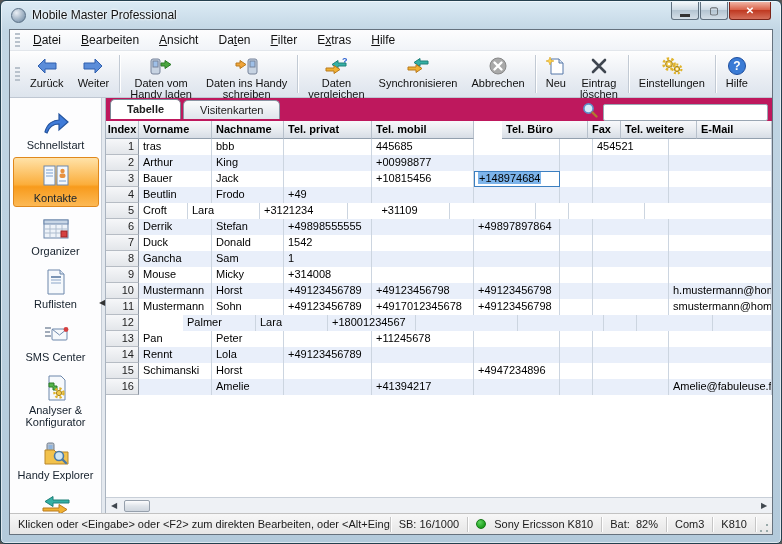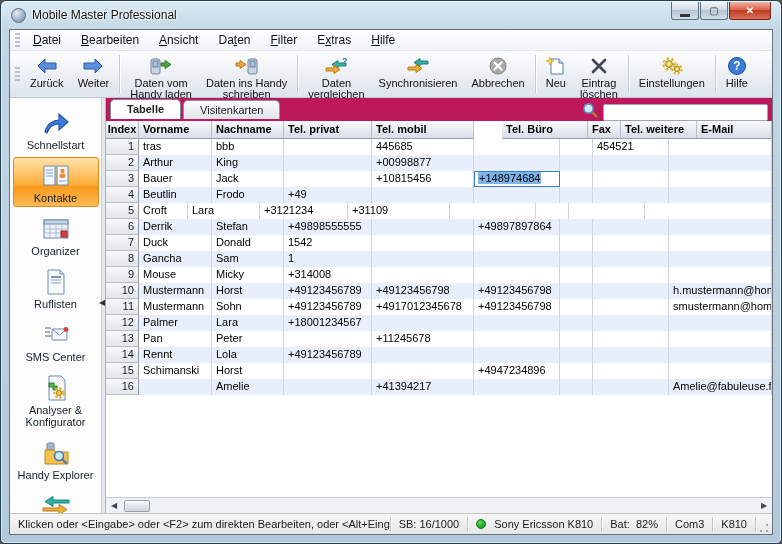--- a/index.html
+++ b/index.html
@@ -451,21 +451,21 @@
                 <div class="td" style="width: 86px; flex: 0 0 auto;"></div>
                 <div class="td" style="width: 33px; flex: 0 0 auto;"></div>
                 <div class="td" style="width: 76px; flex: 0 0 auto;"></div>
                 <div class="td" style="flex: 1 1 0%; min-width: 0px;"></div>
               </div>
               <div class="tbody-row">
                 <div class="idx" style="width: 33px; flex: 0 0 auto;">5 (SB)</div>
                 <div class="td" style="width: 49px; flex: 0 0 auto;">Croft</div>
                 <div class="td" style="width: 72px; flex: 0 0 auto;">Lara</div>
                 <div class="td" style="width: 88px; flex: 0 0 auto;">+3121234</div>
-                <div class="td" style="width: 102px; flex: 0 0 auto;">+31109</div>
+                <div class="td" style="width: 102px; flex: 0 0 auto; text-align: center;">+31109</div>
                 <div class="td" style="width: 86px; flex: 0 0 auto;"></div>
                 <div class="td" style="width: 33px; flex: 0 0 auto;"></div>
                 <div class="td" style="width: 76px; flex: 0 0 auto;"></div>
                 <div class="td" style="flex: 1 1 0%; min-width: 0px;"></div>
               </div>
               <div class="tbody-row even">
                 <div class="idx" style="width: 33px; flex: 0 0 auto;">6 (SB)</div>
                 <div class="td" style="width: 73px; flex: 0 0 auto;">Derrik</div>
                 <div class="td" style="width: 72px; flex: 0 0 auto;">Stefan</div>
                 <div class="td" style="width: 88px; flex: 0 0 auto;">+49898555555</div>
@@ -525,21 +525,21 @@
                 <div class="td" style="width: 72px; flex: 0 0 auto;">Sohn</div>
                 <div class="td" style="width: 88px; flex: 0 0 auto;">+49123456789</div>
                 <div class="td" style="width: 102px; flex: 0 0 auto;">+4917012345678</div>
                 <div class="td" style="width: 86px; flex: 0 0 auto;">+49123456798</div>
                 <div class="td" style="width: 33px; flex: 0 0 auto;"></div>
                 <div class="td" style="width: 76px; flex: 0 0 auto;"></div>
                 <div class="td" style="flex: 1 1 0%; min-width: 0px;">smustermann@home</div>
               </div>
               <div class="tbody-row even">
                 <div class="idx" style="width: 33px; flex: 0 0 auto;">12 (SB)</div>
-                <div class="td" style="width: 73px; flex: 0 0 auto;">Palmer</div>
+                <div class="td" style="width: 73px; flex: 0 0 auto; margin-left: 44px;">Palmer</div>
                 <div class="td" style="width: 72px; flex: 0 0 auto;">Lara</div>
                 <div class="td" style="width: 88px; flex: 0 0 auto;">+18001234567</div>
                 <div class="td" style="width: 102px; flex: 0 0 auto;"></div>
                 <div class="td" style="width: 86px; flex: 0 0 auto;"></div>
                 <div class="td" style="width: 33px; flex: 0 0 auto;"></div>
                 <div class="td" style="width: 76px; flex: 0 0 auto;"></div>
                 <div class="td" style="flex: 1 1 0%; min-width: 0px;"></div>
               </div>
               <div class="tbody-row">
                 <div class="idx" style="width: 33px; flex: 0 0 auto;">13 (SB)</div>

